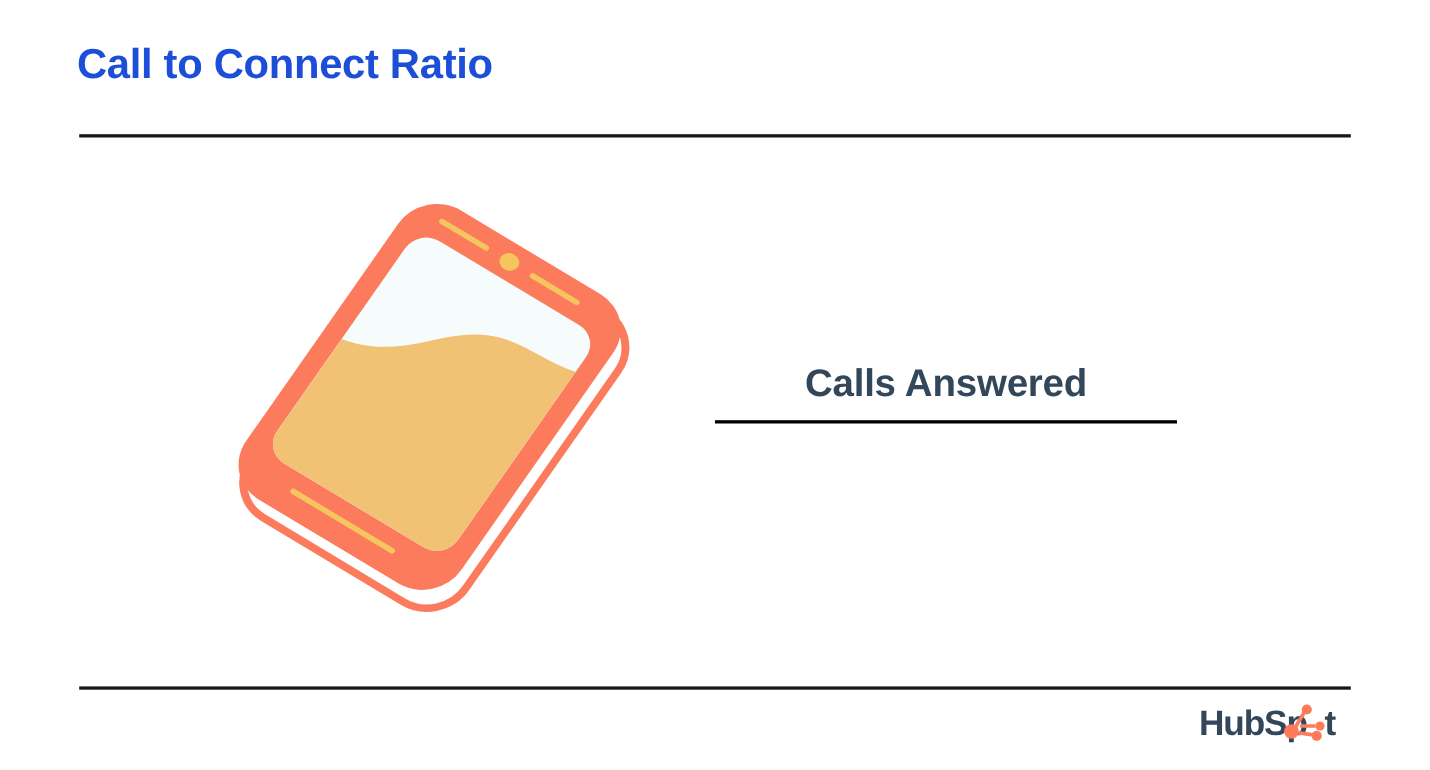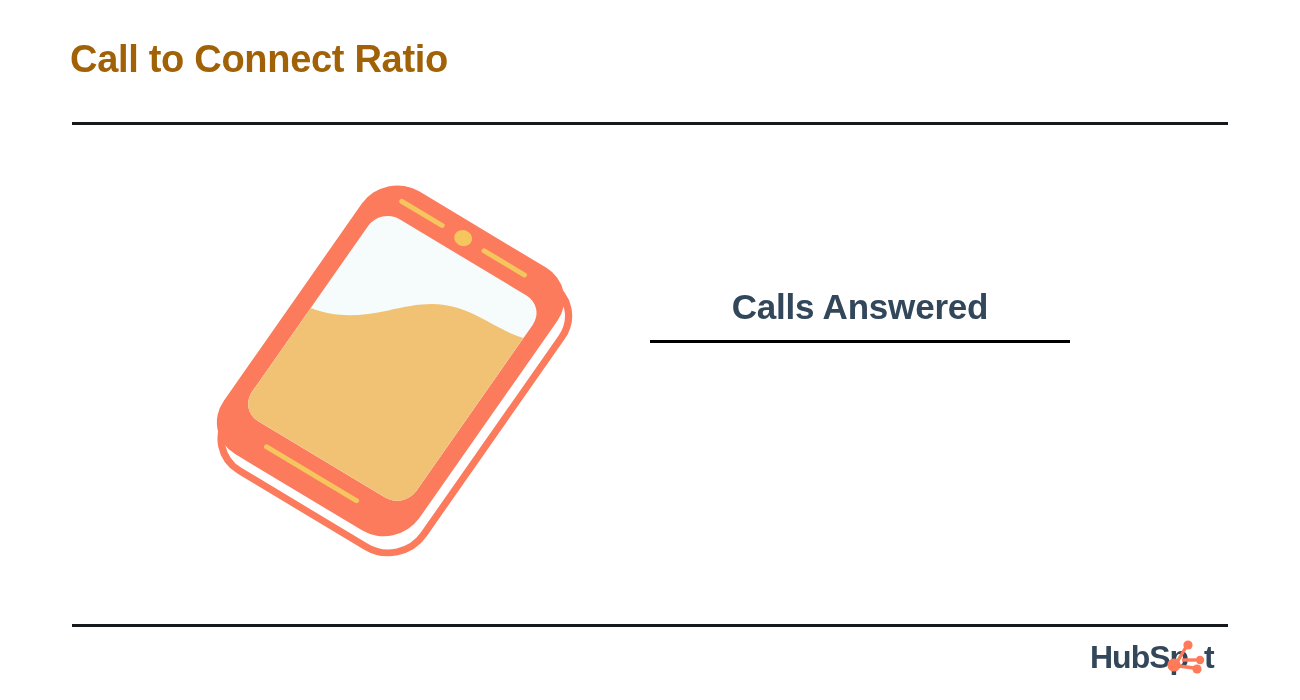--- a/index.html
+++ b/index.html
@@ -19,21 +19,21 @@
   }
 
   
   #page-title {
     position: absolute;
     left: 70px;
     top: 38px;
     font-size: 38px;
     font-weight: bold;
     letter-spacing: -0.3px;
-    color: #a16207;
+    color: #1d4ed8;
     white-space: nowrap;
   }
 
   
   .rule {
     position: absolute;
     left: 72px;
     width: 1156px;
     background: #16191c;
   }
@@ -68,20 +68,21 @@
     width: 460px;
     text-align: center;
   }
   .fraction-term {
     color: #33475B;
     font-size: 35px;
     font-weight: bold;
     letter-spacing: -0.2px;
     line-height: 1.08;
     white-space: nowrap;
+    margin-top: 42px;
   }
   #fraction-numerator { margin-bottom: 14px; }
   #fraction-bar {
     height: 3px;
     background: #000000;
     width: 420px;
     margin: 0 auto;
   }
   #fraction-denominator { margin-top: 16px; }
 

